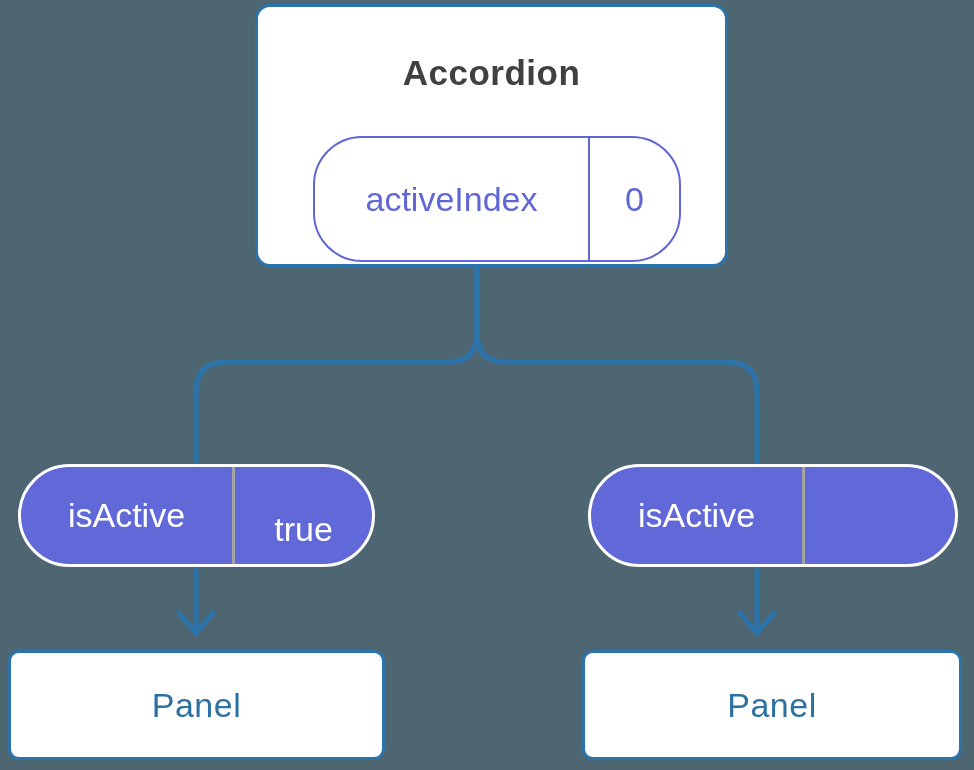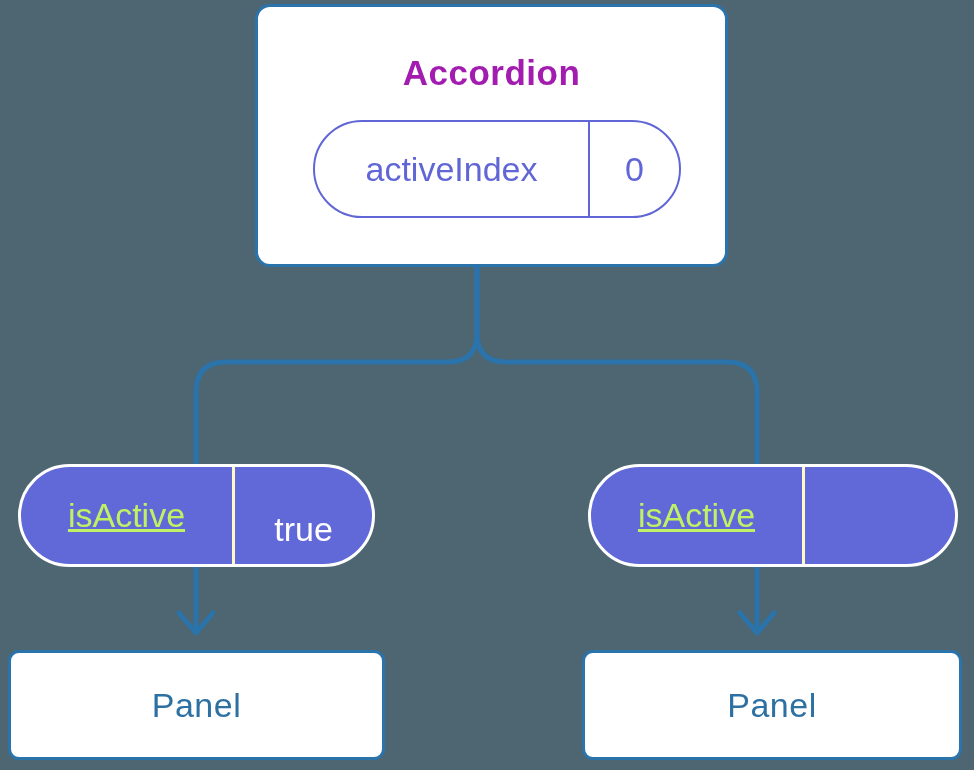--- a/index.html
+++ b/index.html
@@ -40,27 +40,27 @@
     width: 473px; height: 263px;
     border-radius: 15px;
     display: flex;
     flex-direction: column;
     align-items: center;
   }
   .root-title {
     margin-top: 46px;
     font-size: 35px;
     font-weight: 600;
-    color: #a21caf;
+    color: #404040;
     letter-spacing: 0.5px;
   }
   .state-pill {
     position: absolute;
-    left: 55px; top: 113px;
-    width: 368px; height: 98px;
+    left: 55px; top: 129px;
+    width: 368px; height: 126px;
     box-sizing: border-box;
     border: 2.5px solid #6066d6;
     border-radius: 49px;
     background: #ffffff;
     display: flex;
     align-items: stretch;
     overflow: hidden;
   }
   .state-pill .seg-label {
     width: 273px;
@@ -90,23 +90,22 @@
     display: flex;
     align-items: stretch;
     overflow: hidden;
     z-index: 2;
   }
   .prop-pill .seg-label {
     display: flex;
     align-items: center;
     justify-content: center;
     font-size: 34px;
-    color: #bef264;
-    border-right: 3px solid #fef9c3;
-    text-decoration: underline;
+    color: #ffffff;
+    border-right: 3px solid #a3a3a3;
   }
   .prop-pill .seg-value {
     flex: 1;
     display: flex;
     align-items: center;
     justify-content: center;
     font-size: 34px;
     color: #ffffff;
     margin-top: 27px;
   }

